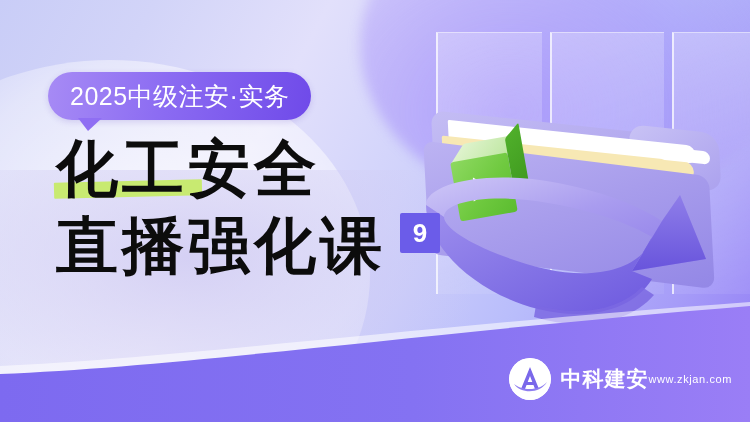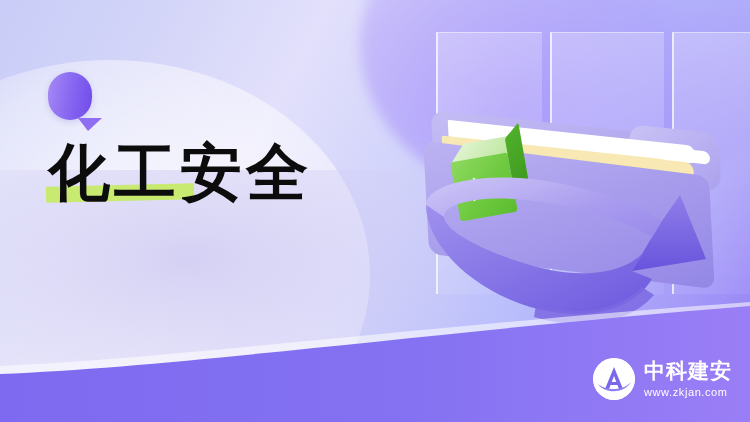--- a/index.html
+++ b/index.html
@@ -249,20 +249,21 @@
     height: 0;
     border-left: 10px solid transparent;
     border-right: 14px solid transparent;
     border-top: 13px solid #8f6ef3;
   }
 
   .title-line {
     position: relative;
     display: flex;
     margin-top: 16px;
+    margin-left: 8px;
   }
   .title-text {
     position: relative;
     z-index: 2;
     font-size: 62px;
     font-weight: 700;
     color: #0c0c0c;
     letter-spacing: 4px;
     line-height: 1.08;
     font-family: "DejaVu Sans", "Liberation Sans", sans-serif;
@@ -313,21 +314,21 @@
   .logo-mark {
     width: 42px;
     height: 42px;
     border-radius: 50%;
     background: #ffffff;
     position: relative;
     flex: 0 0 auto;
     overflow: hidden;
   }
   .logo-mark svg { position: absolute; left: 0; top: 0; }
-  .logo-textwrap { display: flex; flex-direction: column; line-height: 1; justify-content: center; }
+  .logo-textwrap { display: flex; flex-direction: row; line-height: 1; justify-content: center; }
   .logo-name {
     color: #ffffff;
     font-size: 21px;
     font-weight: 700;
     letter-spacing: 1px;
     font-family: "DejaVu Sans", "Liberation Sans", sans-serif;
   }
   .logo-url {
     color: #ffffff;
     font-size: 11px;
@@ -409,28 +410,35 @@
         </linearGradient>
       </defs>
       <path d="M0,64 C180,56 420,24 750,0 L750,120 L0,120 Z" fill="#ffffff" opacity="0.55"></path>
       <path d="M0,72 C190,64 430,30 750,4 L750,120 L0,120 Z" fill="url(#bandGrad)"></path>
     </svg>
   </div>
 
   <div class="text-block">
 
     <div class="pill">
+      <span class="pill-text">2025中级注安·实务</span>
       <span class="pill-tail"></span>
     </div>
 
     <div class="title-line">
       <span class="highlight-bar"></span>
       <span class="title-text">化工安全</span>
     </div>
 
+    <div class="title-line title-line-2">
+      <span class="title-text">直播强化课</span>
+      <span class="num-badge">
+        <span class="num-badge-text">9</span>
+      </span>
+    </div>
 
   </div>
 
   <div class="logo">
     <span class="logo-mark">
       <svg width="42" height="42" viewBox="0 0 42 42" xmlns="http://www.w3.org/2000/svg">
         <circle cx="21" cy="21" r="21" fill="#ffffff"></circle>
         <path d="M21 9 L30 31 L26 31 L21 18 L16 31 L12 31 Z" fill="#7a68ea"></path>
         <path d="M16 24 L27 24 L26 27 L17 27 Z" fill="#7a68ea"></path>
         <path d="M5 26 C12 32 29 34 38 24 C31 36 12 36 5 26 Z" fill="#8f7ef0"></path>

